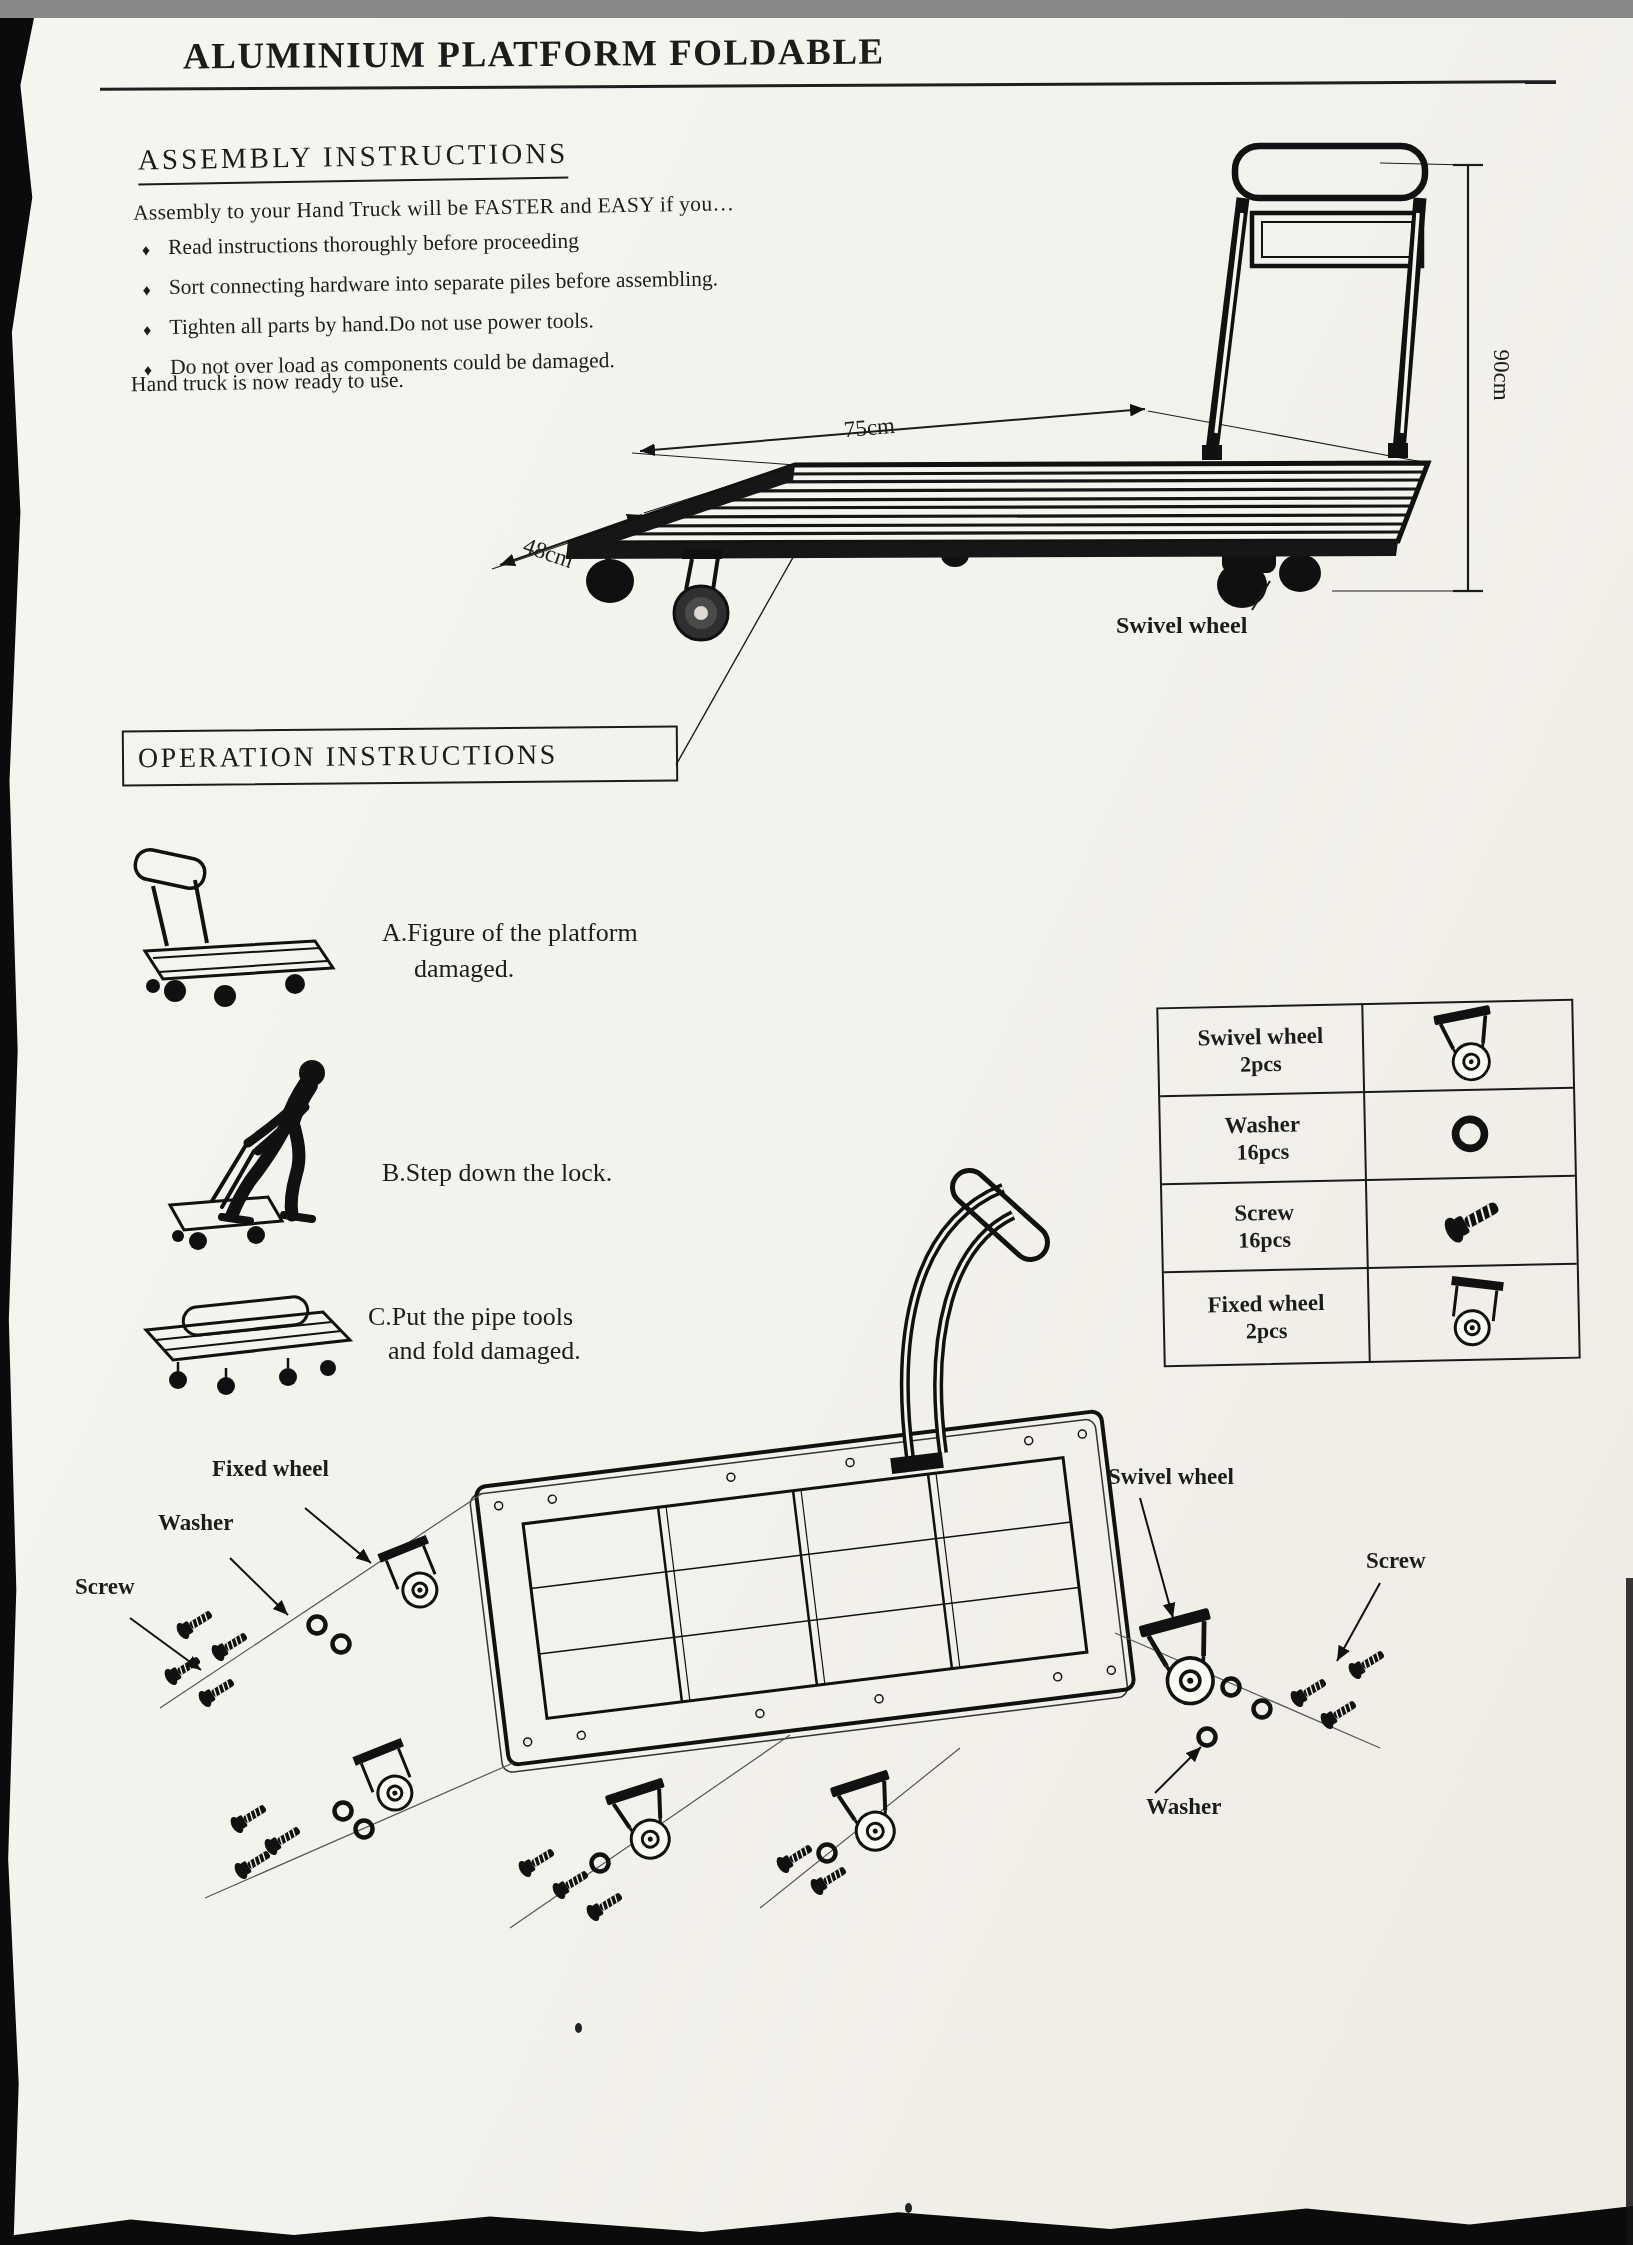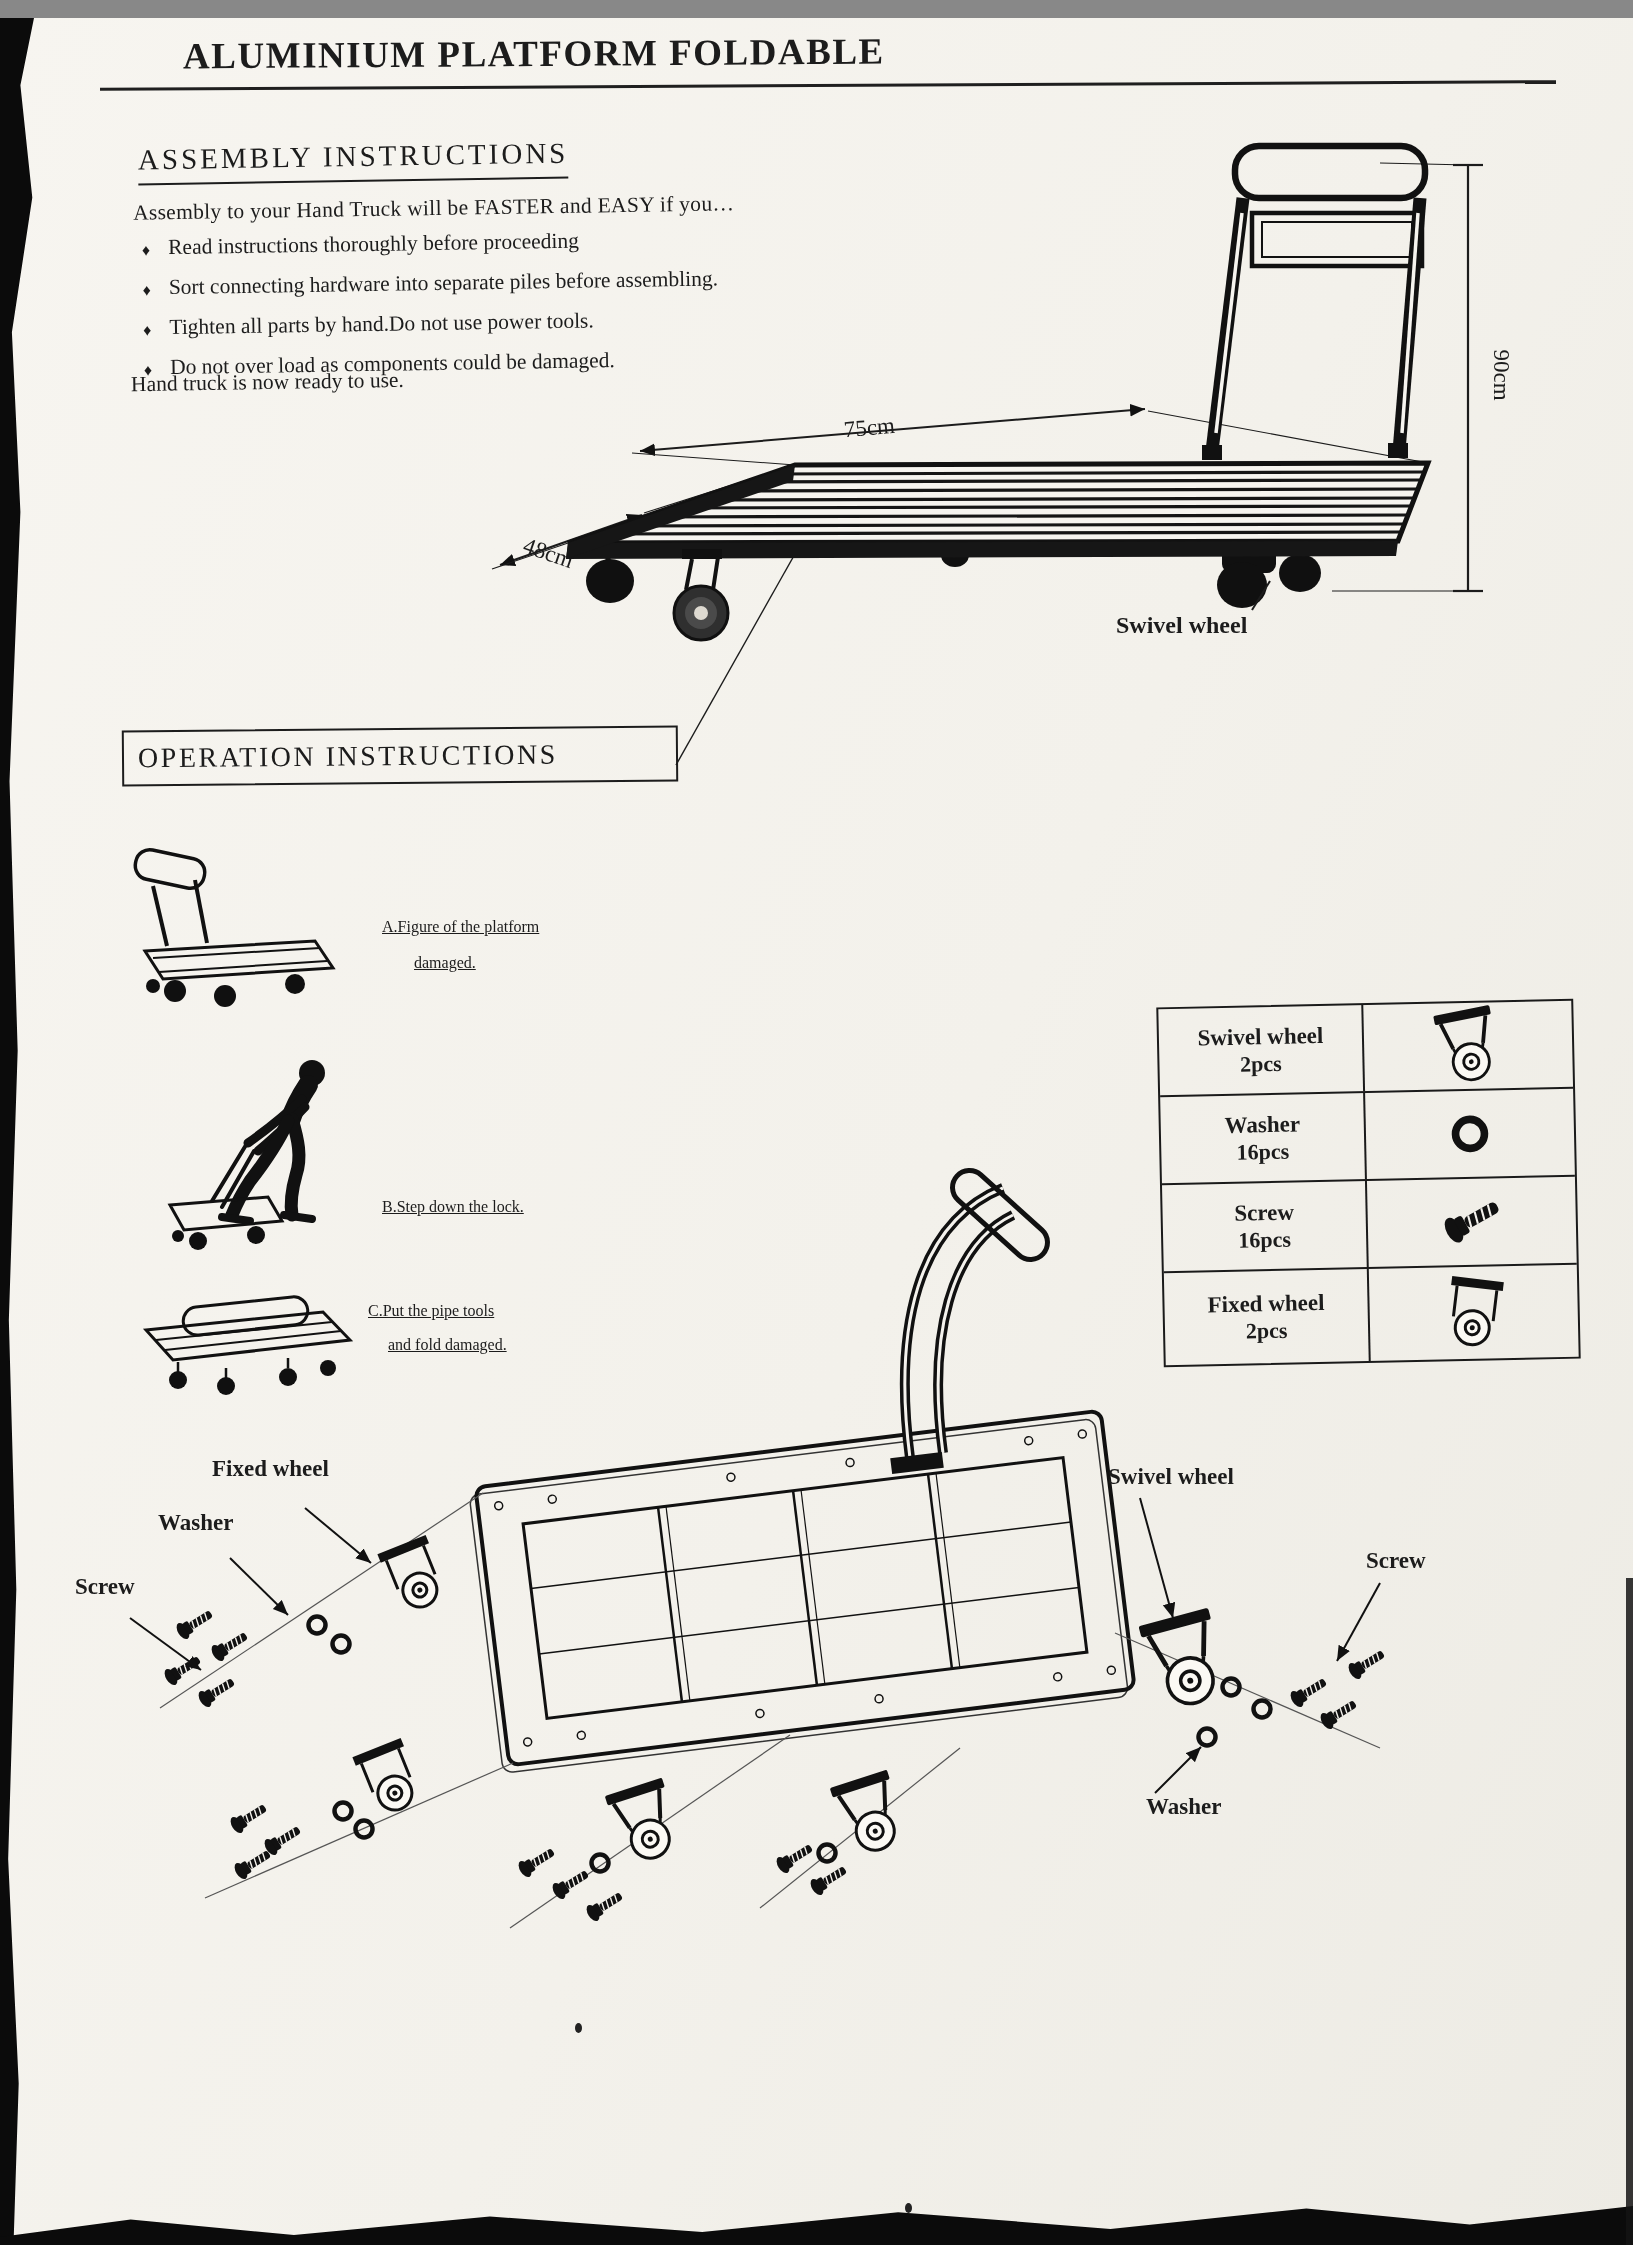--- a/index.html
+++ b/index.html
@@ -21,21 +21,21 @@
   .title-rule{left:100px;top:66px;width:1456px;height:3px;background:#1f1f1f;transform:rotate(-0.3deg);}
   .asm-heading{left:138px;top:122px;font-size:29px;letter-spacing:3px;font-weight:normal;
     border-bottom:2.5px solid #1c1c1c;padding-bottom:7px;transform:rotate(-0.9deg);margin:0;}
   .asm-intro{left:133px;top:178px;font-size:21.5px;letter-spacing:.3px;transform:rotate(-0.9deg);margin:0;}
   .bullets{left:143px;top:212px;transform:rotate(-0.9deg);}
   .bullet{display:flex;gap:18px;line-height:26px;margin-bottom:11px;font-size:21.5px;}
   .diamond{font-size:16px;margin-top:3px;}
   .asm-outro{left:131px;top:352px;font-size:21.5px;transform:rotate(-0.9deg);margin:0;}
   .op-box{left:122px;top:710px;width:552px;height:52px;border:2.5px solid #1c1c1c;transform:rotate(-0.5deg);}
   .op-box span{display:block;line-height:52px;padding-left:14px;font-size:28px;letter-spacing:2.5px;}
-  .step-label{font-size:16px;text-decoration:underline;}
+  .step-label{font-size:26px;}
   .bold-label{font-size:23px;font-weight:bold;}
   .swivel-main{left:1116px;top:594px;font-size:24px;font-weight:bold;}
   
   .parts-table{left:1160px;top:985px;width:413px;border:2.5px solid #1a1a1a;transform:rotate(-1.2deg);}
   .pt-row{display:flex;height:86px;border-top:2.5px solid #1a1a1a;}
   .pt-row:first-child{border-top:none;}
   .pt-row:last-child{height:92px;}
   .pt-name-cell{width:203px;border-right:2.5px solid #1a1a1a;display:flex;flex-direction:column;justify-content:center;align-items:center;gap:1px;}
   .pt-name{font-weight:bold;font-size:23px;}
   .pt-qty{font-weight:bold;font-size:22px;}
@@ -215,21 +215,21 @@
     <path d="M144,162 L172,166" stroke="#111" stroke-width="8"></path>
     <path d="M148,68 C138,90 124,110 110,128 C102,140 96,152 92,162" stroke="#111" stroke-width="13"></path>
     <path d="M82,164 L110,168" stroke="#111" stroke-width="8"></path>
     <line x1="106" y1="92" x2="72" y2="148" stroke="#111" stroke-width="4"></line>
     <line x1="114" y1="98" x2="82" y2="154" stroke="#111" stroke-width="4"></line>
     <polygon points="30,152 128,144 142,168 44,177" stroke="#111" stroke-width="3"></polygon>
     <circle cx="58" cy="188" r="9" fill="#101010" stroke="none"></circle>
     <circle cx="116" cy="182" r="9" fill="#101010" stroke="none"></circle>
     <circle cx="38" cy="183" r="6" fill="#101010" stroke="none"></circle>
   </svg>
-  <div class="abs step-label" style="left:382px;top:1180px;">B.Step down the lock.</div>
+  <div class="abs step-label" style="left:382px;top:1140px;">B.Step down the lock.</div>
 
   <svg class="abs" style="left:128px;top:1262px;" width="240" height="130" viewBox="0 0 240 130" fill="none">
     <rect x="55" y="22" width="125" height="28" rx="14" stroke="#111" stroke-width="3" transform="rotate(-6 117 36)"></rect>
     <polygon points="18,50 195,32 222,60 45,80" stroke="#111" stroke-width="3"></polygon>
     <line x1="28" y1="60" x2="204" y2="42" stroke="#111" stroke-width="2"></line>
     <line x1="37" y1="70" x2="213" y2="51" stroke="#111" stroke-width="2"></line>
     <line x1="50" y1="82" x2="50" y2="92" stroke="#111" stroke-width="2.5"></line>
     <line x1="98" y1="88" x2="98" y2="98" stroke="#111" stroke-width="2.5"></line>
     <line x1="160" y1="78" x2="160" y2="88" stroke="#111" stroke-width="2.5"></line>
     <circle cx="50" cy="100" r="9" fill="#101010"></circle>

